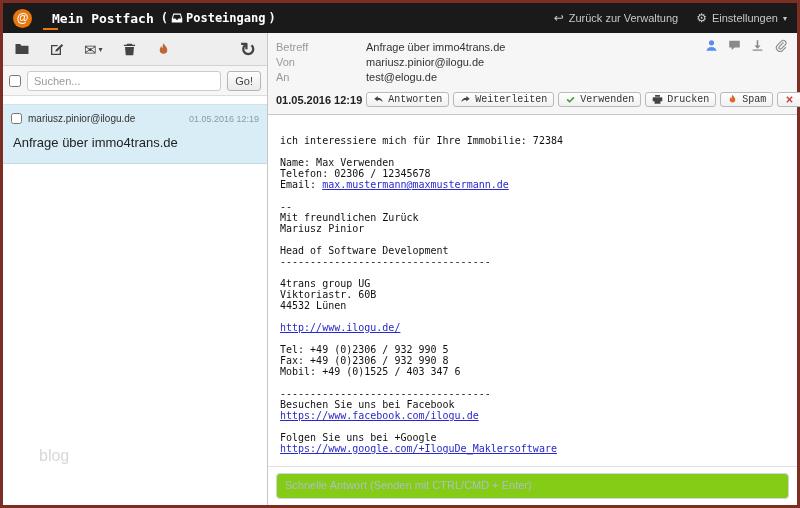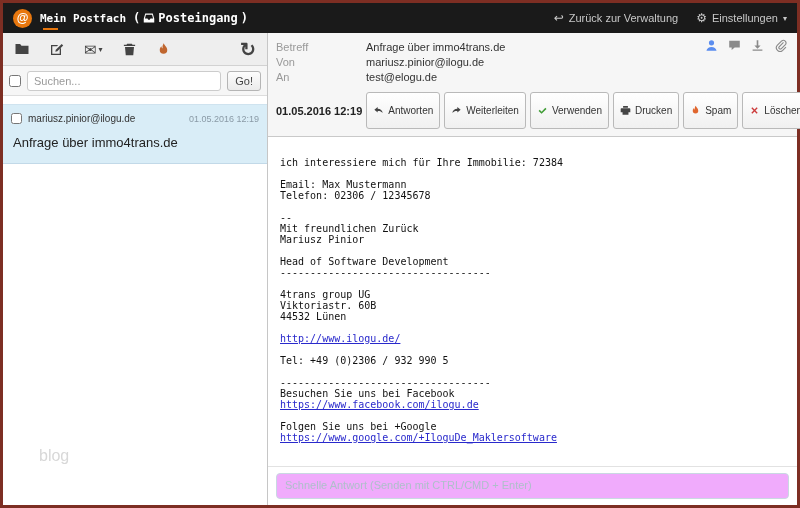--- a/index.html
+++ b/index.html
@@ -3,21 +3,21 @@
 <meta charset="utf-8">
 <style>
   *{box-sizing:border-box;margin:0;padding:0}
   html,body{width:800px;height:508px;overflow:hidden}
   body{font-family:"Liberation Sans",sans-serif;background:#fff;font-size:12px;color:#333}
   .page{width:800px;height:508px;border:3px solid #7d2e23;display:flex;flex-direction:column;background:#fff}
 
   
   .topbar{flex:0 0 30px;background:#1a1a1a;display:flex;align-items:center;padding:0 10px;color:#e6e6e6;position:relative}
   .logo{width:19px;height:19px;border-radius:50%;background:#e8770e;color:#fff;font-weight:bold;display:flex;align-items:center;justify-content:center;font-size:12px;flex:0 0 19px}
-  .topbar-title{font-family:"DejaVu Sans Mono",monospace;font-weight:bold;font-size:11px;color:#fff;margin-left:8px}
+  .topbar-title{font-family:"DejaVu Sans Mono",monospace;font-weight:bold;font-size:13px;color:#fff;margin-left:20px}
   .topbar-inbox{display:inline-flex;align-items:center;gap:3px;margin-left:7px;font-family:"DejaVu Sans Mono",monospace;font-weight:bold;font-size:12px;color:#fff}
   .accent-underline{position:absolute;left:40px;top:25px;width:15px;height:2px;background:#e8770e}
   .topbar-right{margin-left:auto;display:flex;gap:18px;align-items:center}
   .topbar-link{display:inline-flex;align-items:center;gap:5px;font-size:11px;color:#c8c8c8;text-decoration:none;cursor:pointer}
   .tb-glyph{font-size:12px;line-height:1}
   .tb-caret{font-size:8px}
 
   
   .main{flex:1;display:flex;min-height:0}
   .left{width:265px;flex:0 0 265px;border-right:1px solid #c6c6c6;display:flex;flex-direction:column;position:relative;background:#fff}
@@ -49,31 +49,31 @@
 
   
   .msg-header{background:#f6f6f6;border-bottom:1px solid #c9c9c9;position:relative;padding:7px 8px 0}
   .field-row{display:flex;font-size:11px;line-height:15px}
   .field-label{width:90px;color:#999;flex:0 0 90px}
   .field-value{color:#333;white-space:nowrap}
   .header-icons{position:absolute;top:6px;right:10px;display:flex;gap:10px;align-items:center}
   .header-icons a{display:inline-flex;cursor:pointer}
   .meta-row{display:flex;align-items:center;padding:7px 0 7px;gap:4px}
   .msg-date{font-weight:bold;font-size:11px;color:#222;margin-right:auto;white-space:nowrap}
-  .action-btn{display:inline-flex;align-items:center;gap:4px;font-size:10px;color:#333;background:linear-gradient(#ffffff,#f0f0f0);border:1px solid #b9b9b9;border-radius:3px;padding:12px 6px;cursor:pointer;font-family:Liberation Sans, sans-serif;white-space:nowrap}
+  .action-btn{display:inline-flex;align-items:center;gap:4px;font-size:10px;color:#333;background:linear-gradient(#ffffff,#f0f0f0);border:1px solid #b9b9b9;border-radius:3px;padding:1px 6px;cursor:pointer;font-family:Liberation Mono, monospace;white-space:nowrap}
   .btn-icon{display:inline-flex;line-height:0}
 
   
   .mail-body{flex:1;padding:9px 12px;font-family:"DejaVu Sans Mono",monospace;font-size:10px;line-height:11px;color:#111;overflow:hidden}
   .body-line{white-space:pre}
   .body-line a{color:#2929cc;text-decoration:underline;cursor:pointer}
 
   
   .quick-reply{flex:0 0 auto;border-top:1px solid #e2e2e2;padding:6px 8px;background:#fff}
-  .quick-reply textarea{width:100%;height:26px;resize:none;border:1px solid #c9d8e2;border-radius:4px;padding:5px 8px;font-size:11px;font-family:inherit;color:#555;background:#f0abfc;display:block}
+  .quick-reply textarea{width:100%;height:26px;resize:none;border:1px solid #c9d8e2;border-radius:4px;padding:5px 8px;font-size:11px;font-family:inherit;color:#555;background:#84cc16;display:block}
   .quick-reply textarea::placeholder{color:#aebfca}
 </style>
 </head>
 <body>
 
 <div class="page">
 
   <header class="topbar">
     <div class="logo">
       <span>@</span>
@@ -263,37 +263,40 @@
                 <span class="btn-label">Löschen</span>
               </button>
             </span>
         </div>
       </div>
 
       <div class="mail-body" id="mail-body">
           <div class="body-line">&nbsp;</div>
           <div class="body-line">ich interessiere mich für Ihre Immobilie: 72384</div>
           <div class="body-line">&nbsp;</div>
-          <div class="body-line">Email: Max Mustermann</div>
+          <div class="body-line">Name: Max Verwenden</div>
           <div class="body-line">Telefon: 02306 / 12345678</div>
+          <div class="body-line">Email: <a class="body-link" href="#">max.mustermann@maxmustermann.de</a></div>
           <div class="body-line">&nbsp;</div>
           <div class="body-line">--</div>
           <div class="body-line">Mit freundlichen Zurück</div>
           <div class="body-line">Mariusz Pinior</div>
           <div class="body-line">&nbsp;</div>
           <div class="body-line">Head of Software Development</div>
           <div class="body-line">-----------------------------------</div>
           <div class="body-line">&nbsp;</div>
           <div class="body-line">4trans group UG</div>
           <div class="body-line">Viktoriastr. 60B</div>
           <div class="body-line">44532 Lünen</div>
           <div class="body-line">&nbsp;</div>
           <div class="body-line"><a class="body-link" href="#">http://www.ilogu.de/</a></div>
           <div class="body-line">&nbsp;</div>
           <div class="body-line">Tel: +49 (0)2306 / 932 990 5</div>
+          <div class="body-line">Fax: +49 (0)2306 / 932 990 8</div>
+          <div class="body-line">Mobil: +49 (0)1525 / 403 347 6</div>
           <div class="body-line">&nbsp;</div>
           <div class="body-line">-----------------------------------</div>
           <div class="body-line">Besuchen Sie uns bei Facebook</div>
           <div class="body-line"><a class="body-link" href="#">https://www.facebook.com/ilogu.de</a></div>
           <div class="body-line">&nbsp;</div>
           <div class="body-line">Folgen Sie uns bei +Google</div>
           <div class="body-line"><a class="body-link" href="#">https://www.google.com/+IloguDe_Maklersoftware</a></div>
         </div>
 
       <div class="quick-reply">

